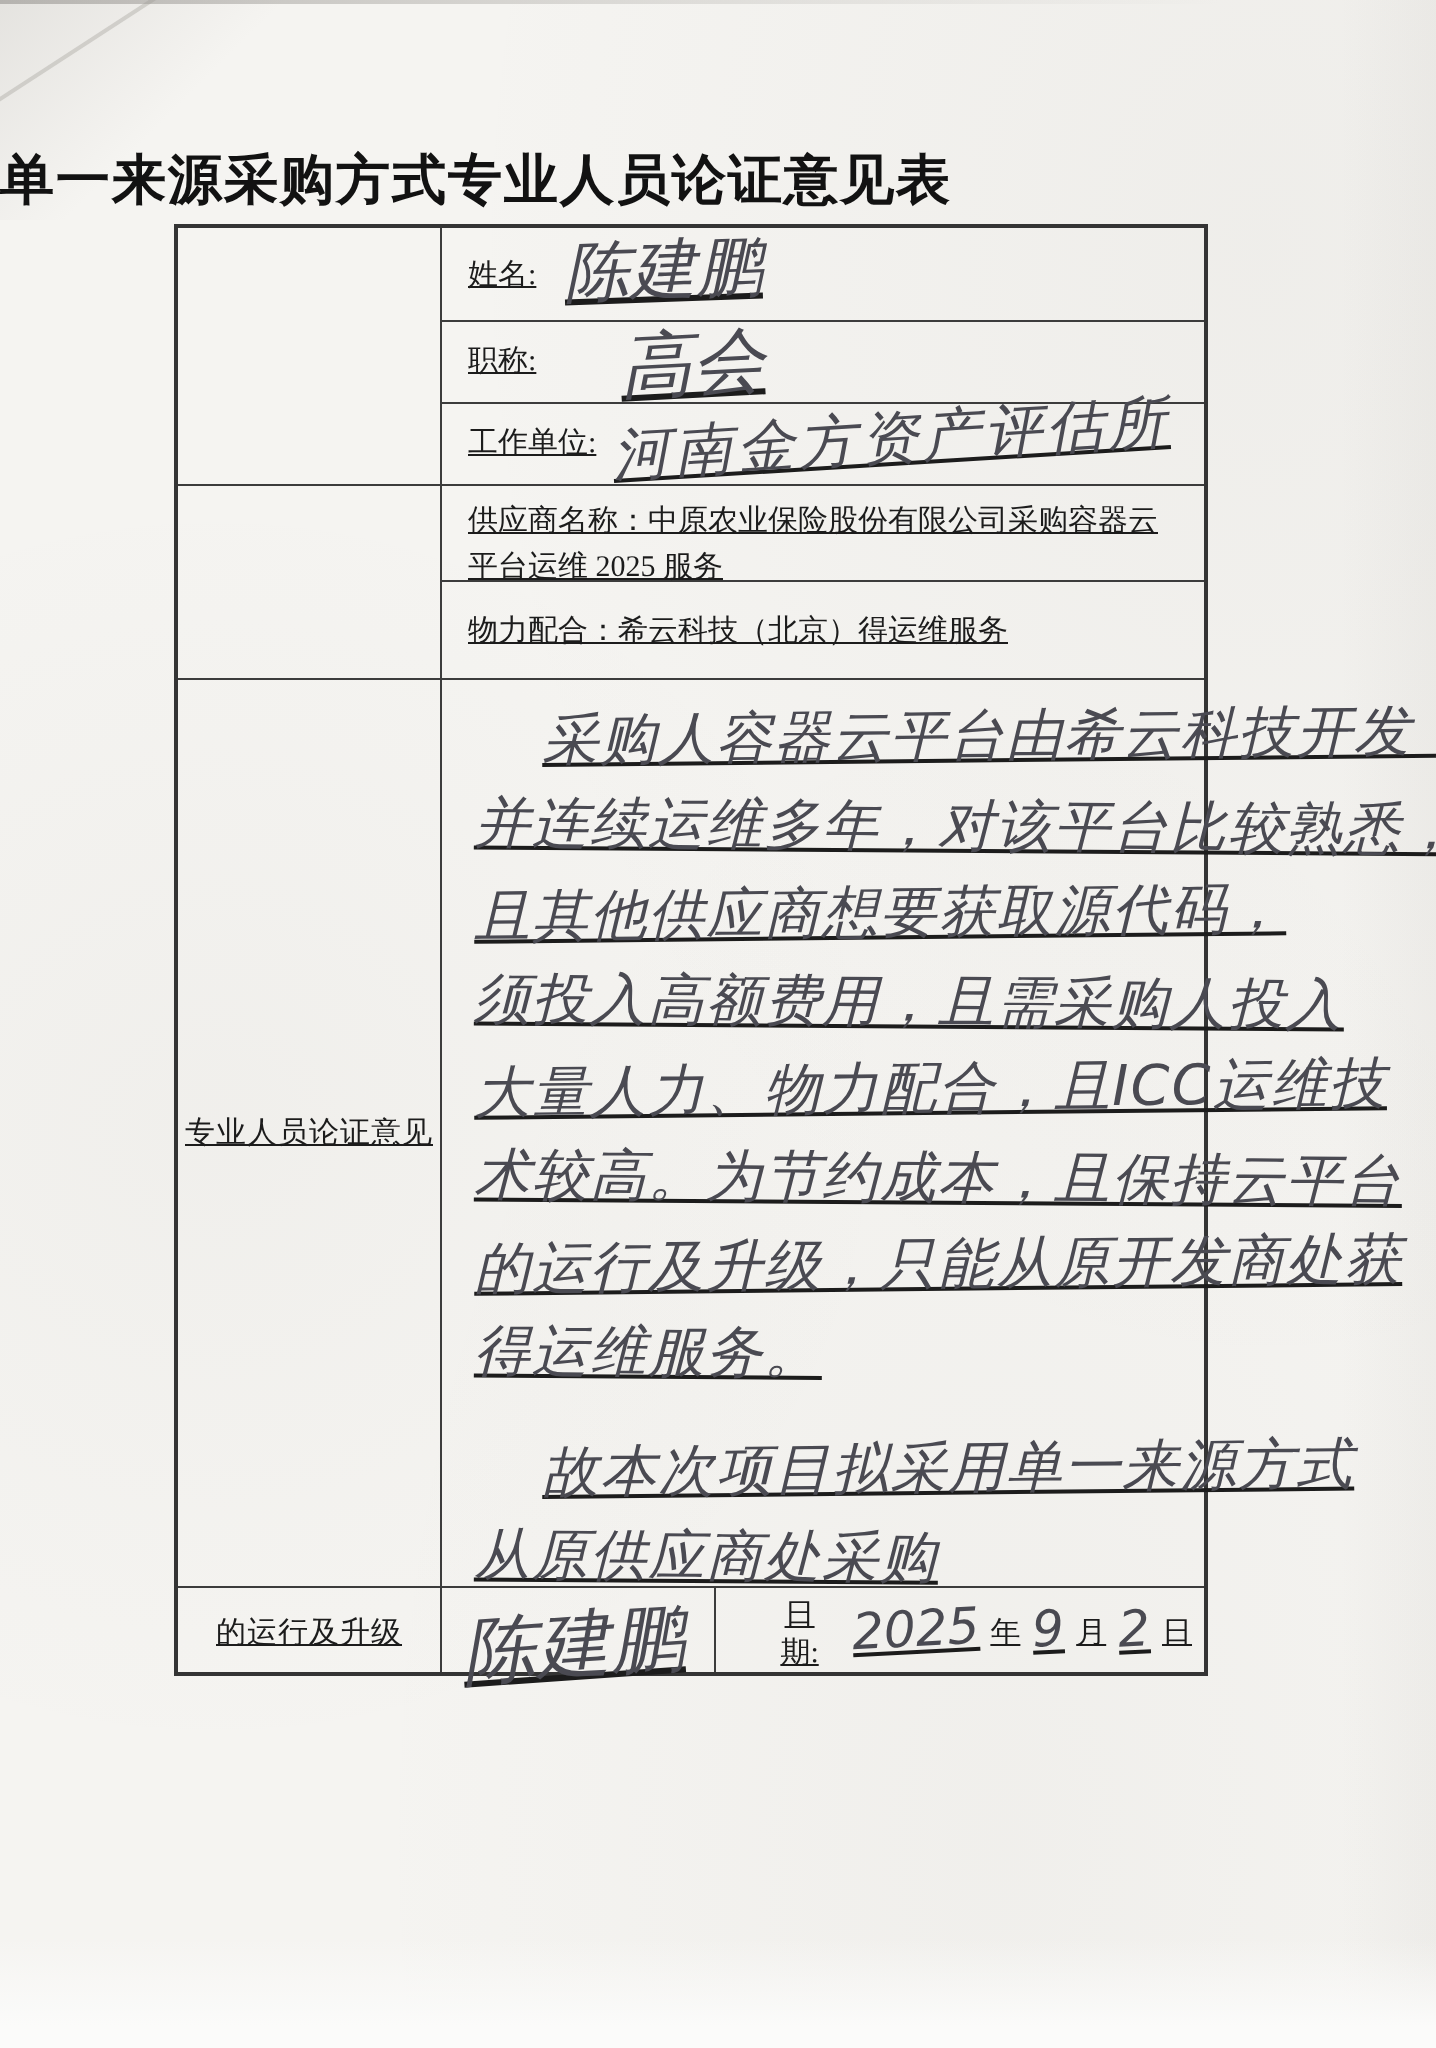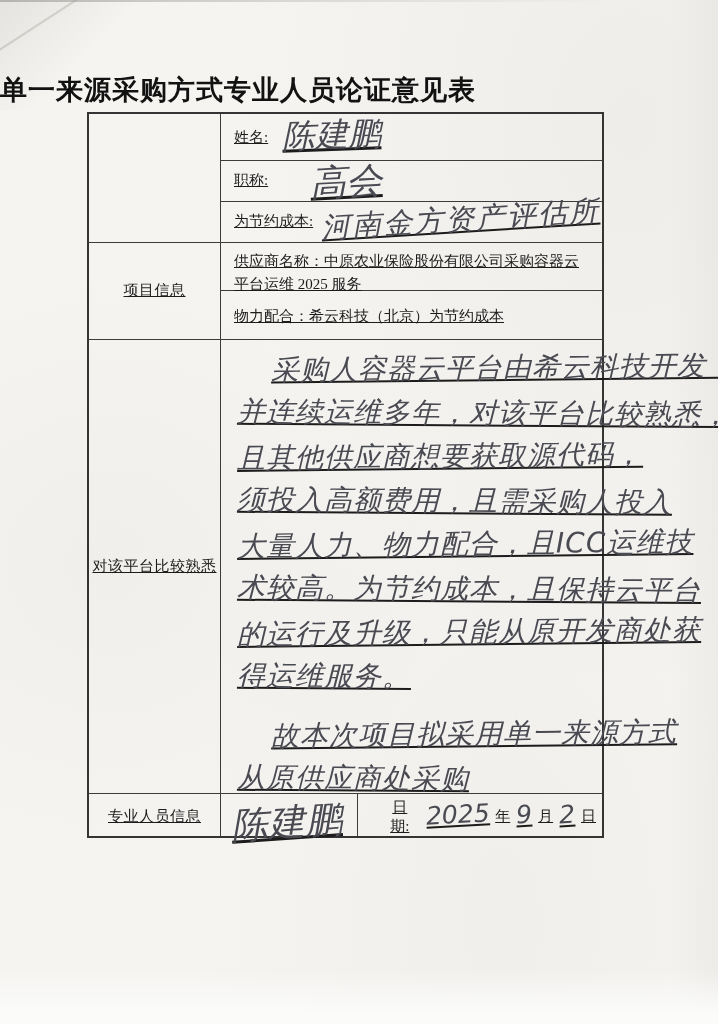--- a/index.html
+++ b/index.html
@@ -89,42 +89,41 @@
 
     <div class="line v1"></div>
     <div class="line v2"></div>
     <div class="line h-right" style="top:46px"></div>
     <div class="line h-right" style="top:87px"></div>
     <div class="line h-full" style="top:128px"></div>
     <div class="line h-right" style="top:176px"></div>
     <div class="line h-full" style="top:225px"></div>
     <div class="line h-full" style="top:679px"></div>
 
-    <div class="cell label-cell" style="top:128px;height:97px">项目信息</div>
-    <div class="cell label-cell" style="top:225px;height:454px">对该平台比较熟悉</div>
-    <div class="cell label-cell" style="top:679px;height:47px">专业人员信息</div>
+    <div class="cell label-cell" style="top:225px;height:454px">专业人员论证意见</div>
+    <div class="cell label-cell" style="top:679px;height:47px">的运行及升级</div>
 
     <div class="cell field-row" style="top:0;height:46px">
       <span>姓名:</span>
       <span class="hw hw-name">陈建鹏</span>
     </div>
     <div class="cell field-row" style="top:46px;height:41px">
       <span>职称:</span>
       <span class="hw hw-title">高会</span>
     </div>
     <div class="cell field-row" style="top:87px;height:41px">
-      <span>为节约成本:</span>
+      <span>工作单位:</span>
       <span class="hw hw-employer">河南金方资产评估所</span>
     </div>
 
     <div class="cell text-cell" style="top:128px;height:48px">
       <span>供应商名称：</span><span>中原农业保险股份有限公司采购容器云平台运维 2025 服务</span>
     </div>
     <div class="cell text-cell" style="top:176px;height:49px;padding-top:15px">
-      <span>物力配合：</span><span>希云科技（北京）为节约成本</span>
+      <span>物力配合：</span><span>希云科技（北京）得运维服务</span>
     </div>
 
     <div class="cell opinion-cell">
       <div class="hw-line indent">采购人容器云平台由希云科技开发，</div>
       <div class="hw-line">并连续运维多年，对该平台比较熟悉，</div>
       <div class="hw-line">且其他供应商想要获取源代码，</div>
       <div class="hw-line">须投入高额费用，且需采购人投入</div>
       <div class="hw-line">大量人力、物力配合，且ICC运维技</div>
       <div class="hw-line">术较高。为节约成本，且保持云平台</div>
       <div class="hw-line">的运行及升级，只能从原开发商处获</div>

